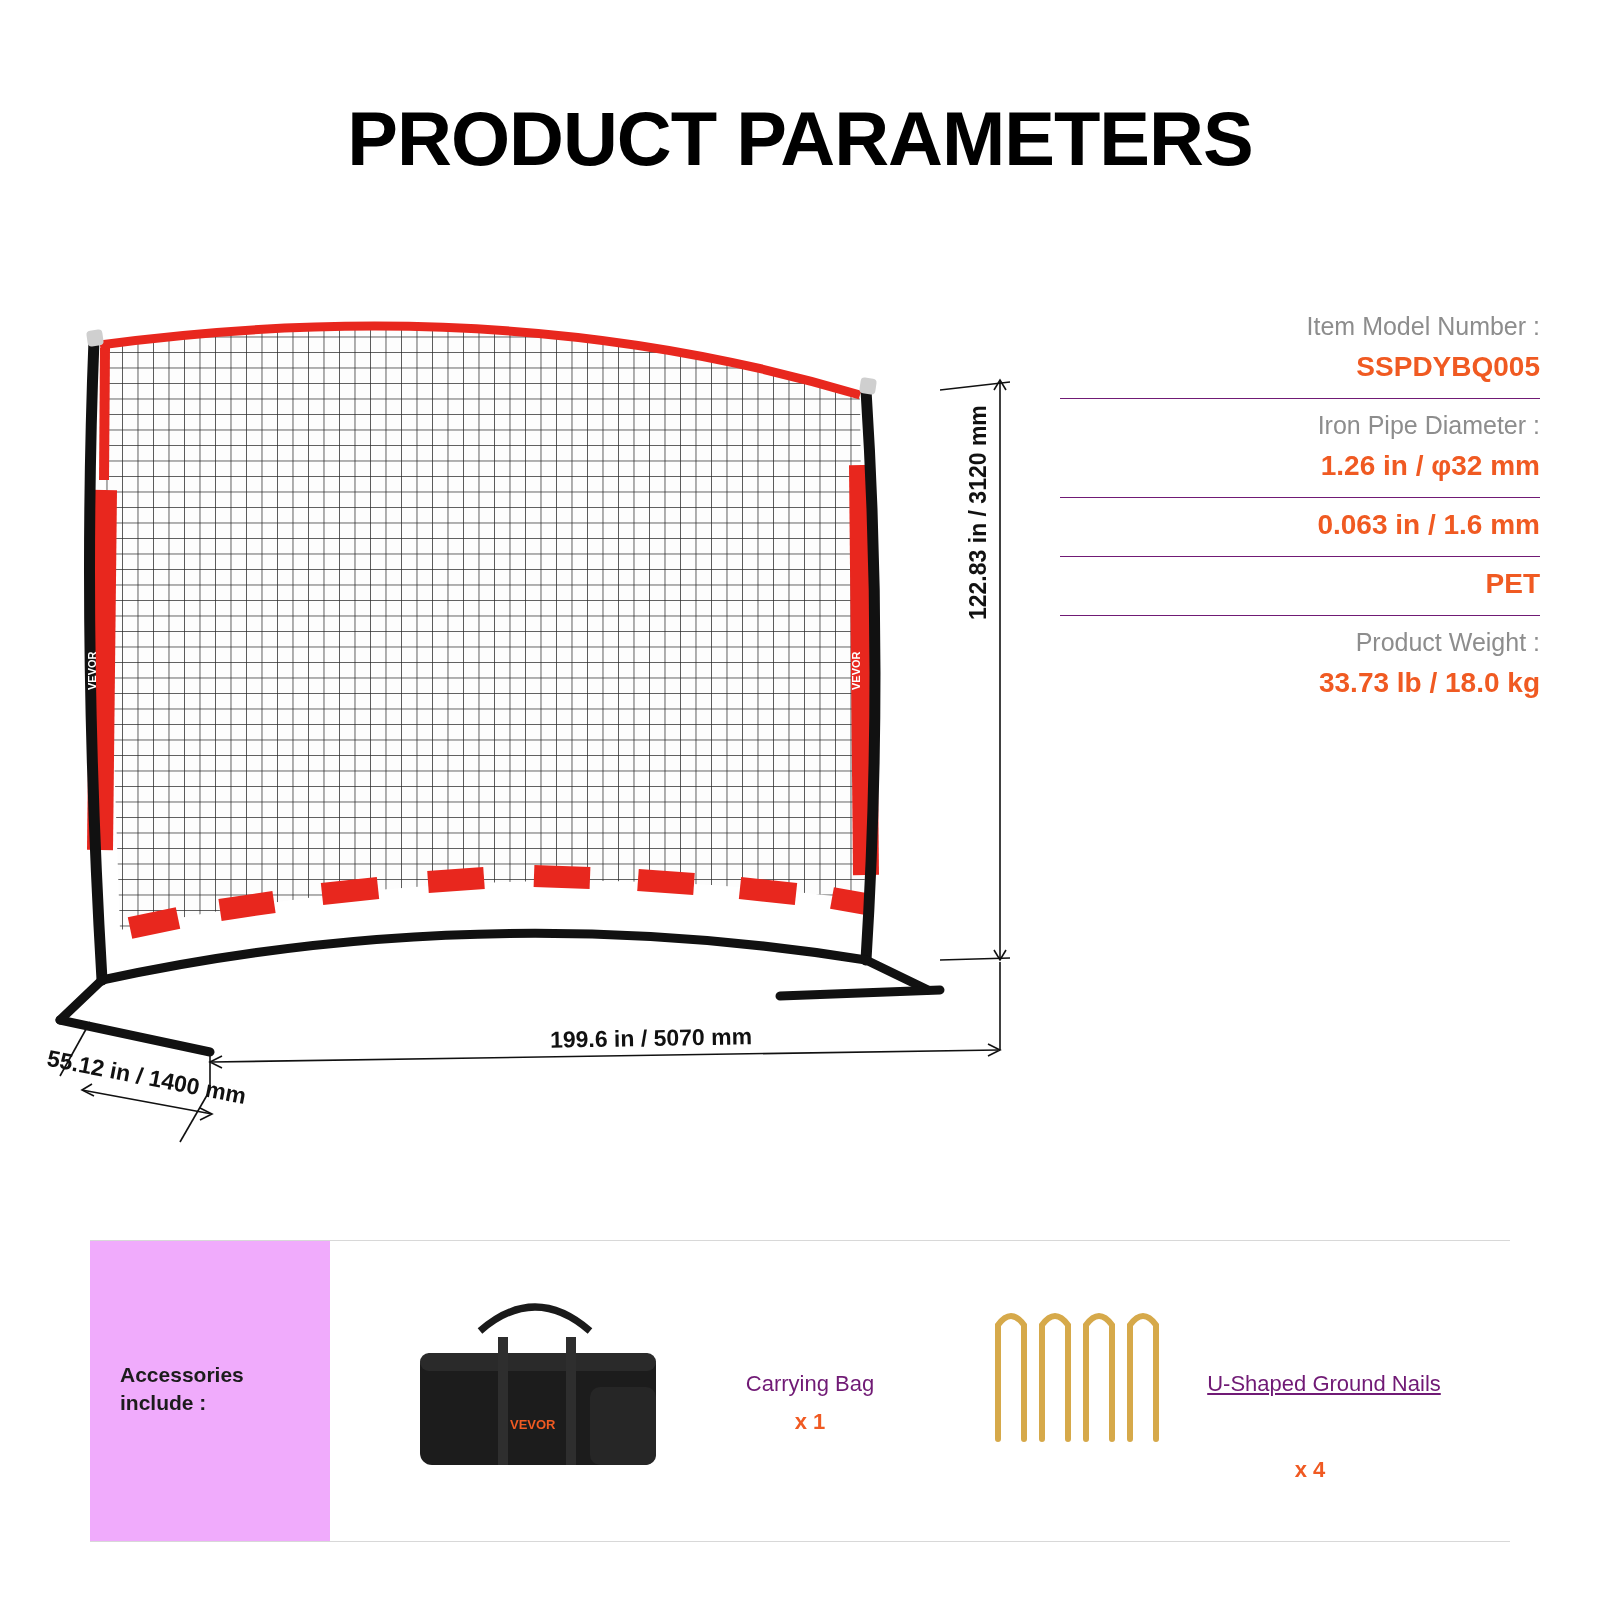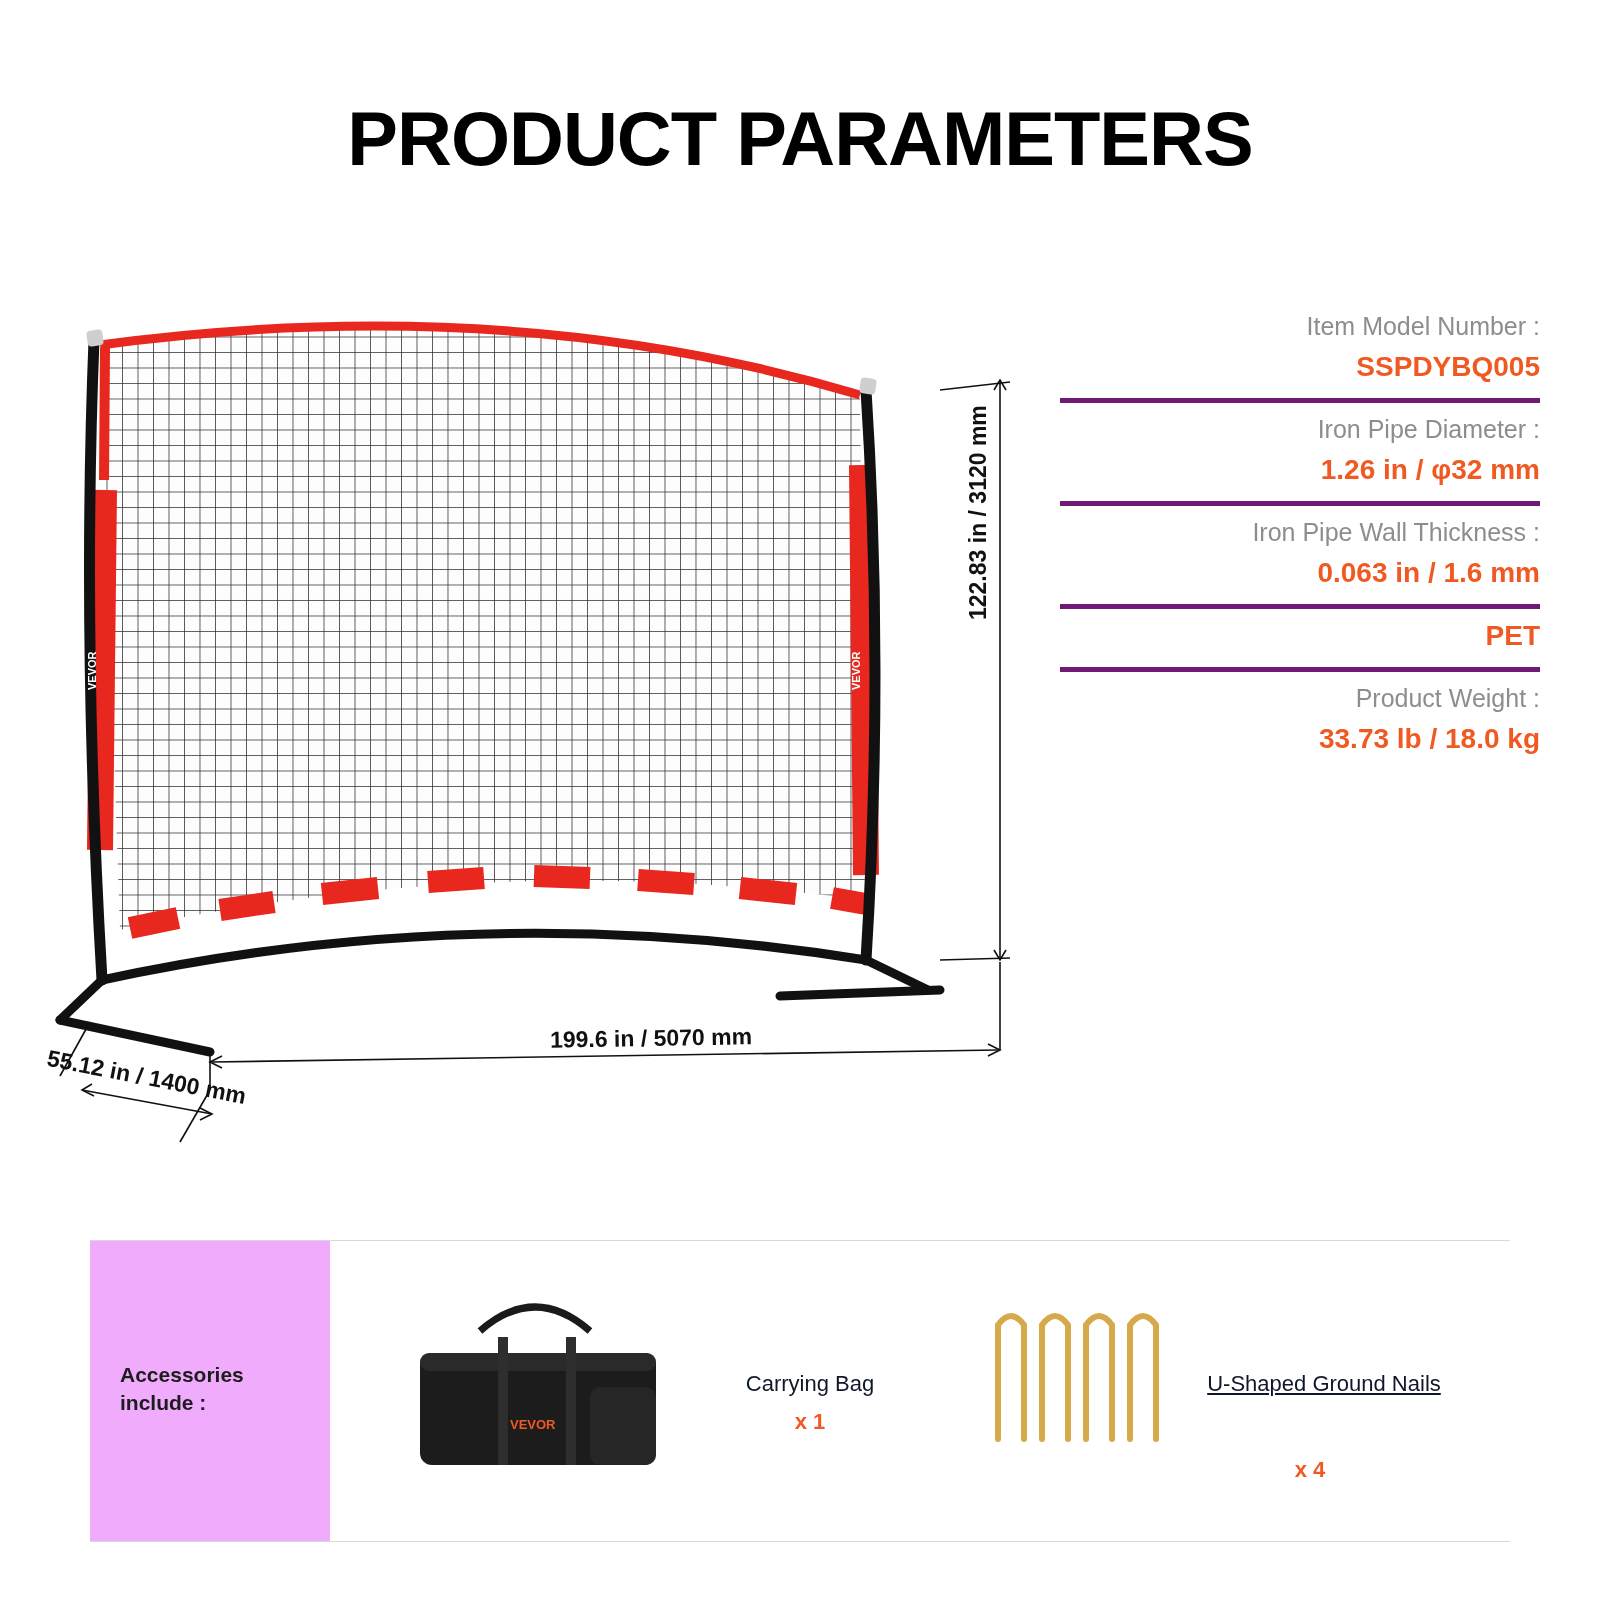--- a/index.html
+++ b/index.html
@@ -14,37 +14,37 @@
   .title{
     position:absolute;top:95px;left:0;width:1600px;text-align:center;
     font-size:76px;font-weight:bold;letter-spacing:-1px;color:#000;
   }
 
   
   .illus{position:absolute;left:60px;top:290px;width:960px;height:830px;}
 
   
   .specs{position:absolute;left:1060px;top:300px;width:480px;}
-  .spec-row{padding:6px 0 10px 0;border-bottom:5px solid #701a75;}
+  .spec-row{padding:6px 0 10px 0;border-bottom:1px solid #701a75;}
   .spec-row:last-child{border-bottom:none;}
   .spec-label{
     text-align:right;font-size:25px;color:#8d8d8d;line-height:40px;
   }
   .spec-value{
     text-align:right;font-size:28px;font-weight:bold;color:#f05a22;line-height:42px;
   }
 
   
   .acc-wrap{position:absolute;left:90px;top:1240px;width:1420px;height:300px;
     border-top:1px solid #d8d8d8;border-bottom:1px solid #d8d8d8;}
   .acc-left{position:absolute;left:0;top:0;width:240px;height:300px;background:#f0abfc;}
   .acc-left-text{position:absolute;left:30px;top:120px;width:190px;
     font-size:21px;font-weight:bold;color:#1c1c1c;line-height:28px;}
   .acc-item{position:absolute;top:0;height:300px;}
-  .acc-item .cap{position:absolute;font-size:22px;color:#0f172a;text-align:center;width:260px;}
+  .acc-item .cap{position:absolute;font-size:22px;color:#701a75;text-align:center;width:260px;}
   .acc-item .qty{position:absolute;font-size:22px;color:#f05a22;text-align:center;width:260px;font-weight:bold;}
 
   
   .dim{position:absolute;font-size:23px;font-weight:bold;color:#111;}
 
   svg{display:block;overflow:visible;}
 </style>
 </head>
 <body>
 
@@ -141,21 +141,20 @@
       <div class="spec-label">Item Model Number :</div>
       <div class="spec-value">SSPDYBQ005</div>
     </div>
 
     <div class="spec-row">
       <div class="spec-label">Iron Pipe Diameter :</div>
       <div class="spec-value">1.26 in / φ32 mm</div>
     </div>
 
     <div class="spec-row">
-      <div class="spec-label">Iron Pipe Wall Thickness :</div>
       <div class="spec-value">0.063 in / 1.6 mm</div>
     </div>
 
     <div class="spec-row">
       <div class="spec-value">PET</div>
     </div>
 
     <div class="spec-row">
       <div class="spec-label">Product Weight :</div>
       <div class="spec-value">33.73 lb / 18.0 kg</div>

